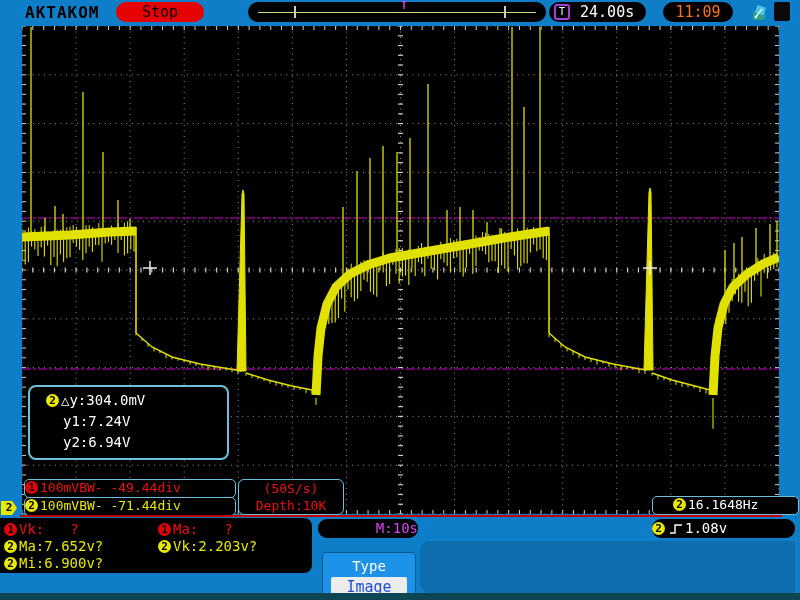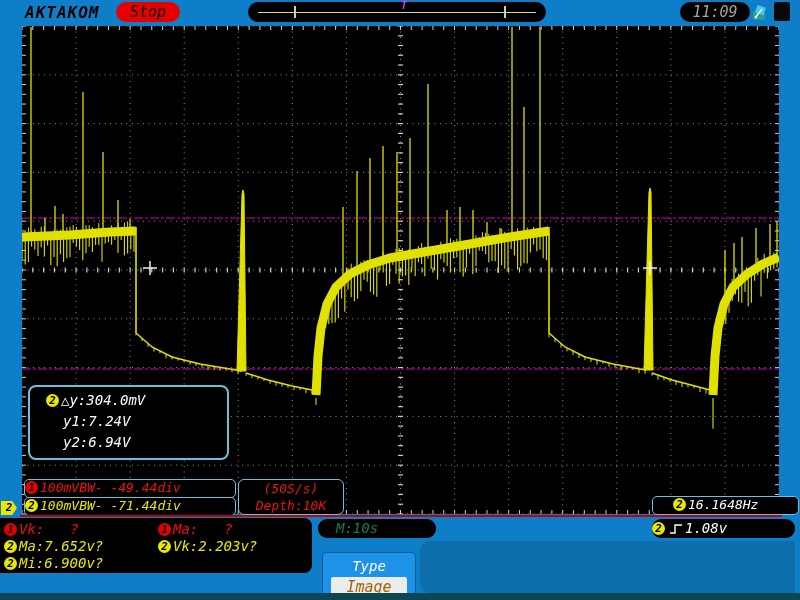--- a/index.html
+++ b/index.html
@@ -1,32 +1,32 @@
 <!DOCTYPE html>
 <html><head>
 <meta charset="utf-8">
 <style>
   html,body{margin:0;padding:0;background:#222;}
   #screen{position:relative;width:800px;height:600px;background:#0f7ec8;overflow:hidden;
-          font-family:"DejaVu Sans Mono","Liberation Mono",monospace;font-style:italic;}
+          font-family:"DejaVu Sans Mono","Liberation Mono",monospace;}
   .abs{position:absolute;}
   
   #brand{left:25px;top:3px;font-size:16px;font-weight:bold;color:#000;letter-spacing:1px;}
-  #stop-pill{left:116px;top:2px;width:64px;height:20px;background:#e60000;border-radius:10px;
+  #stop-pill{left:116px;top:2px;width:88px;height:20px;background:#e60000;border-radius:10px;
              color:#000;font-size:15px;text-align:center;line-height:20px;}
   #record-bar{left:248px;top:2px;width:298px;height:20px;background:#000;border-radius:10px;}
   #record-line{left:10px;top:10px;width:278px;height:1px;background:#d8d878;}
   .win-tick{top:4px;width:2px;height:12px;background:#cfcfae;}
   #record-trig-t{left:153px;top:-2px;color:#cc44ee;font-size:10px;font-weight:bold;}
   #trigtime-pill{left:549px;top:2px;width:97px;height:20px;background:#000;border-radius:10px;
                  color:#fff;font-size:15px;line-height:20px;}
   #trigtime-pill .ticon{display:inline-block;margin:2px 1px 0 5px;width:12px;height:12px;border:2px solid #a43fd8;
         border-radius:3px;color:#fff;font-size:10px;line-height:12px;text-align:center;vertical-align:top;}
-  #clock-pill{left:680px;top:2px;width:70px;height:20px;background:#000;border-radius:10px;
-              color:#a3a3a3;font-size:15px;text-align:center;line-height:20px;}
+  #clock-pill{left:663px;top:2px;width:70px;height:20px;background:#000;border-radius:10px;
+              color:#f97316;font-size:15px;text-align:center;line-height:20px;}
   #usb-icon{left:750px;top:3px;}
   #device-icon{left:774px;top:2px;width:16px;height:19px;background:#0a0a0a;border-radius:2px;}
   
   #scope{left:22px;top:26px;}
   #ch2-marker{left:1px;top:501px;width:16px;height:14px;background:#e8e800;color:#000;
       font-size:11px;font-weight:bold;line-height:14px;text-align:center;
       clip-path:polygon(0 0,70% 0,100% 50%,70% 100%,0 100%);}
   .infobox{background:#000;border:2px solid #6cc0dc;border-radius:8px;color:#fff;}
   #cursor-box{left:28px;top:385px;width:181px;height:68px;font-size:14px;padding:3px 0 0 16px;line-height:21px;}
   #cursor-box .ind{padding-left:17px;}
@@ -43,27 +43,27 @@
   .b1{background:#e60000;}
   .b2{background:#e8e800;}
   #red-sep{left:20px;top:515px;width:762px;height:2px;background:#c40000;}
   
   #meas-panel{left:0;top:518px;width:312px;height:55px;background:#000;border-radius:0 8px 8px 0;}
   .meas{position:absolute;font-size:14px;white-space:pre;}
   .meas.red{color:#f01010;}
   .meas.yel{color:#e8e800;}
   .meas .val.gap{margin-left:26px;}
   #m-oval{left:318px;top:519px;width:100px;height:19px;background:#000;border-radius:9px;
-          color:#15803d;font-size:14px;text-align:left;line-height:19px;padding-left:18px;}
+          color:#d946ef;font-size:14px;text-align:right;line-height:19px;}
   #menu-strip{left:420px;top:541px;width:375px;height:52px;background:#0d6dad;border-radius:10px 0 0 10px;}
   #type-btn{left:322px;top:541px;width:92px;height:53px;background:#1c93e8;border:1px solid #0a5a90;
             border-radius:4px;text-align:center;margin-top:11px;}
   #type-btn .tlabel{color:#fff;font-size:14px;margin-top:5px;}
   #type-btn .tvalue{margin:3px auto 0;width:76px;height:21px;background:#ececec;border-radius:2px;
-                    color:#a16207;font-size:15px;line-height:21px;}
+                    color:#1d4ed8;font-size:15px;line-height:21px;}
   #save-btn{left:597px;top:542px;width:88px;height:48px;background:#1c93e8;border:1px solid #0a5a90;
             border-radius:5px;color:#fff;font-size:14px;text-align:center;line-height:46px;}
   #trig-oval{left:652px;top:519px;width:143px;height:19px;background:#000;border-radius:9px;
              color:#fff;font-size:14px;line-height:19px;}
   #trig-oval svg{vertical-align:-2px;margin:0 2px;}
   #teal-strip{left:0;top:593px;width:800px;height:7px;background:#0d4652;}
 </style>
 </head>
 <body>
 
@@ -72,20 +72,24 @@
   <span class="abs" id="brand">AKTAKOM</span>
   <div class="abs" id="stop-pill">Stop</div>
 
   <div class="abs" id="record-bar">
     <div class="abs" id="record-line"></div>
     <div class="abs win-tick" style="left:46px;"></div>
     <div class="abs win-tick" style="left:256px;"></div>
     <span class="abs" id="record-trig-t">T</span>
   </div>
 
+  <div class="abs" id="trigtime-pill">
+    <span class="ticon">T</span>
+    <span>24.00s</span>
+  </div>
   <div class="abs" id="clock-pill">11:09</div>
 
   <svg class="abs" id="usb-icon" width="20" height="19" viewBox="0 0 20 19">
     <rect x="3" y="8" width="12" height="9" rx="2" fill="#2e9e8e"></rect>
     <rect x="6" y="3" width="9" height="8" rx="1" fill="#49c5e8" transform="rotate(18 10 7)"></rect>
     <path d="M5 15 L12 6" stroke="#e8f8f8" stroke-width="1.4" fill="none"></path>
     <circle cx="6" cy="14" r="1.3" fill="#e8f8f8"></circle>
   </svg>
   <div class="abs" id="device-icon"></div>
 

